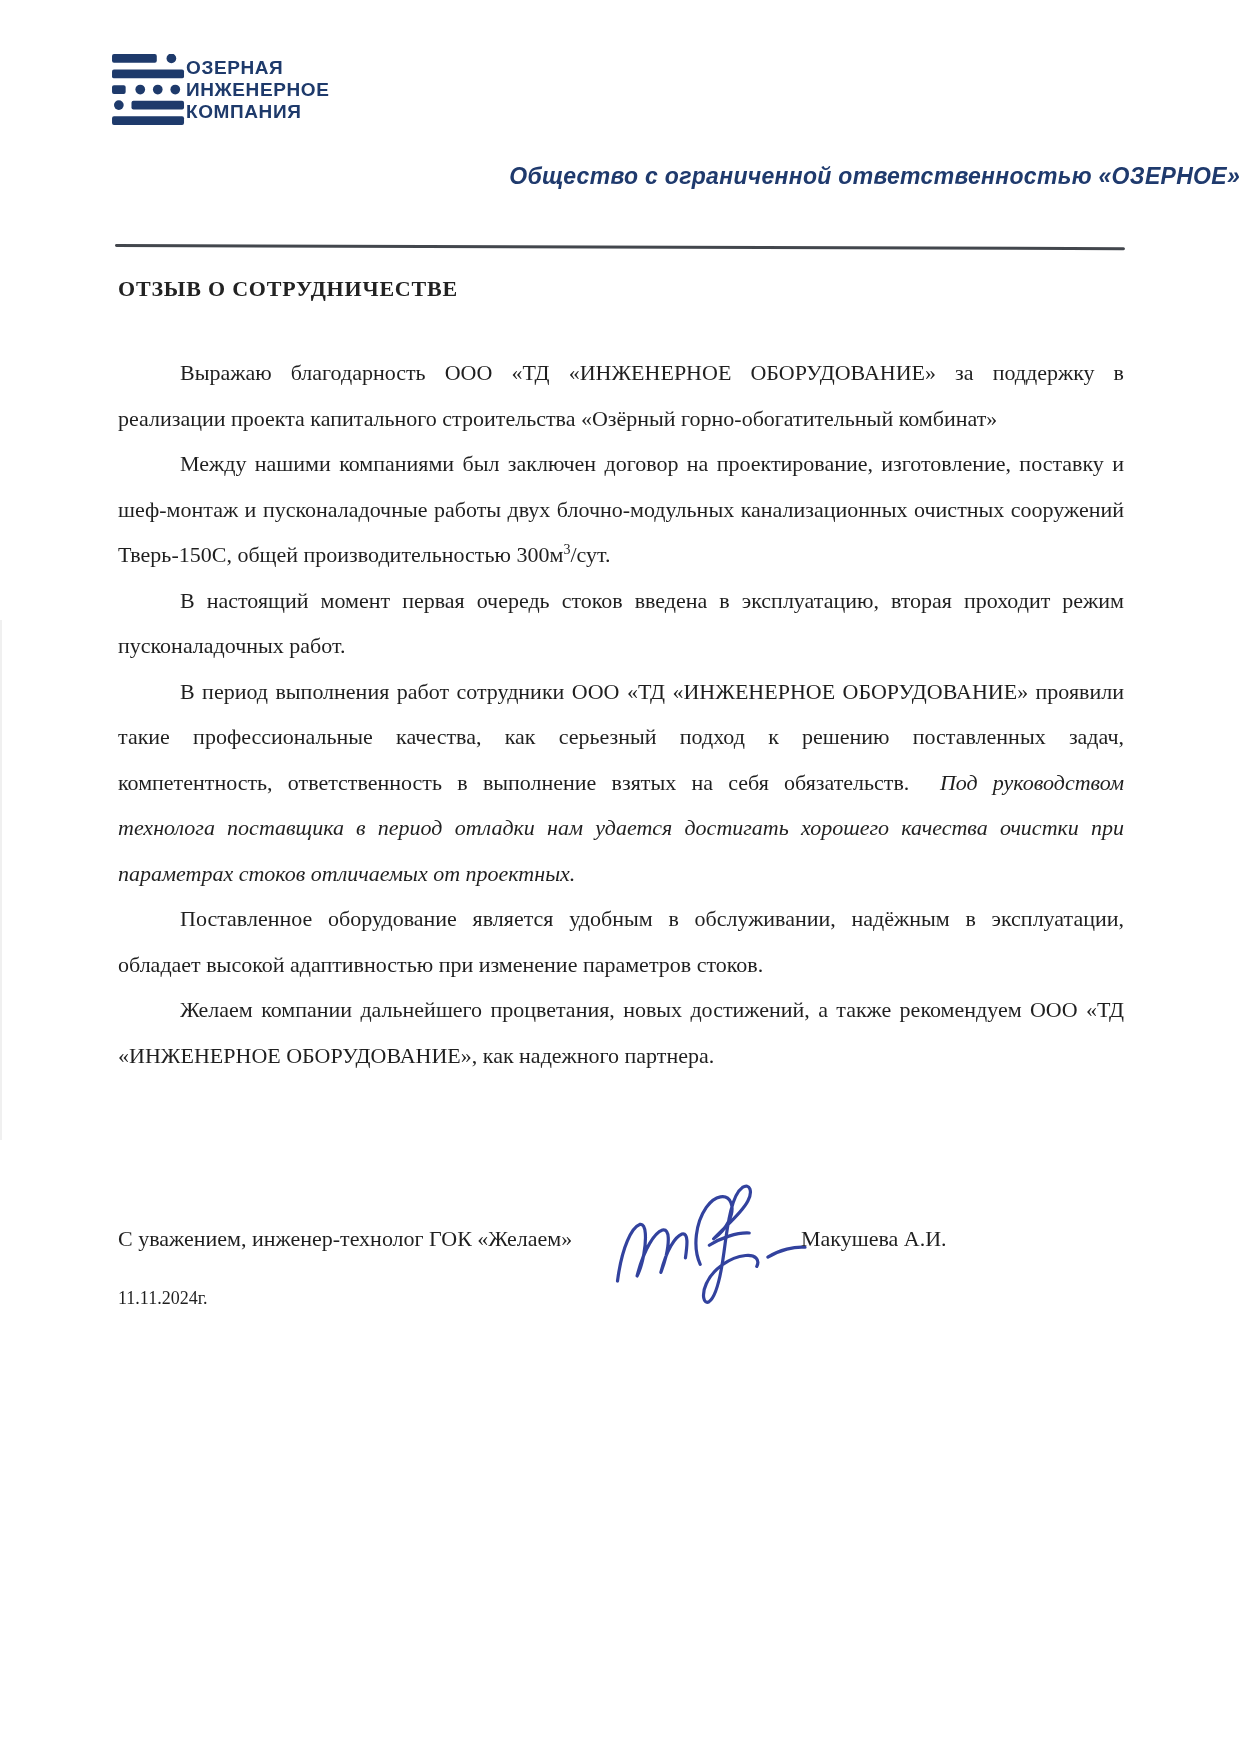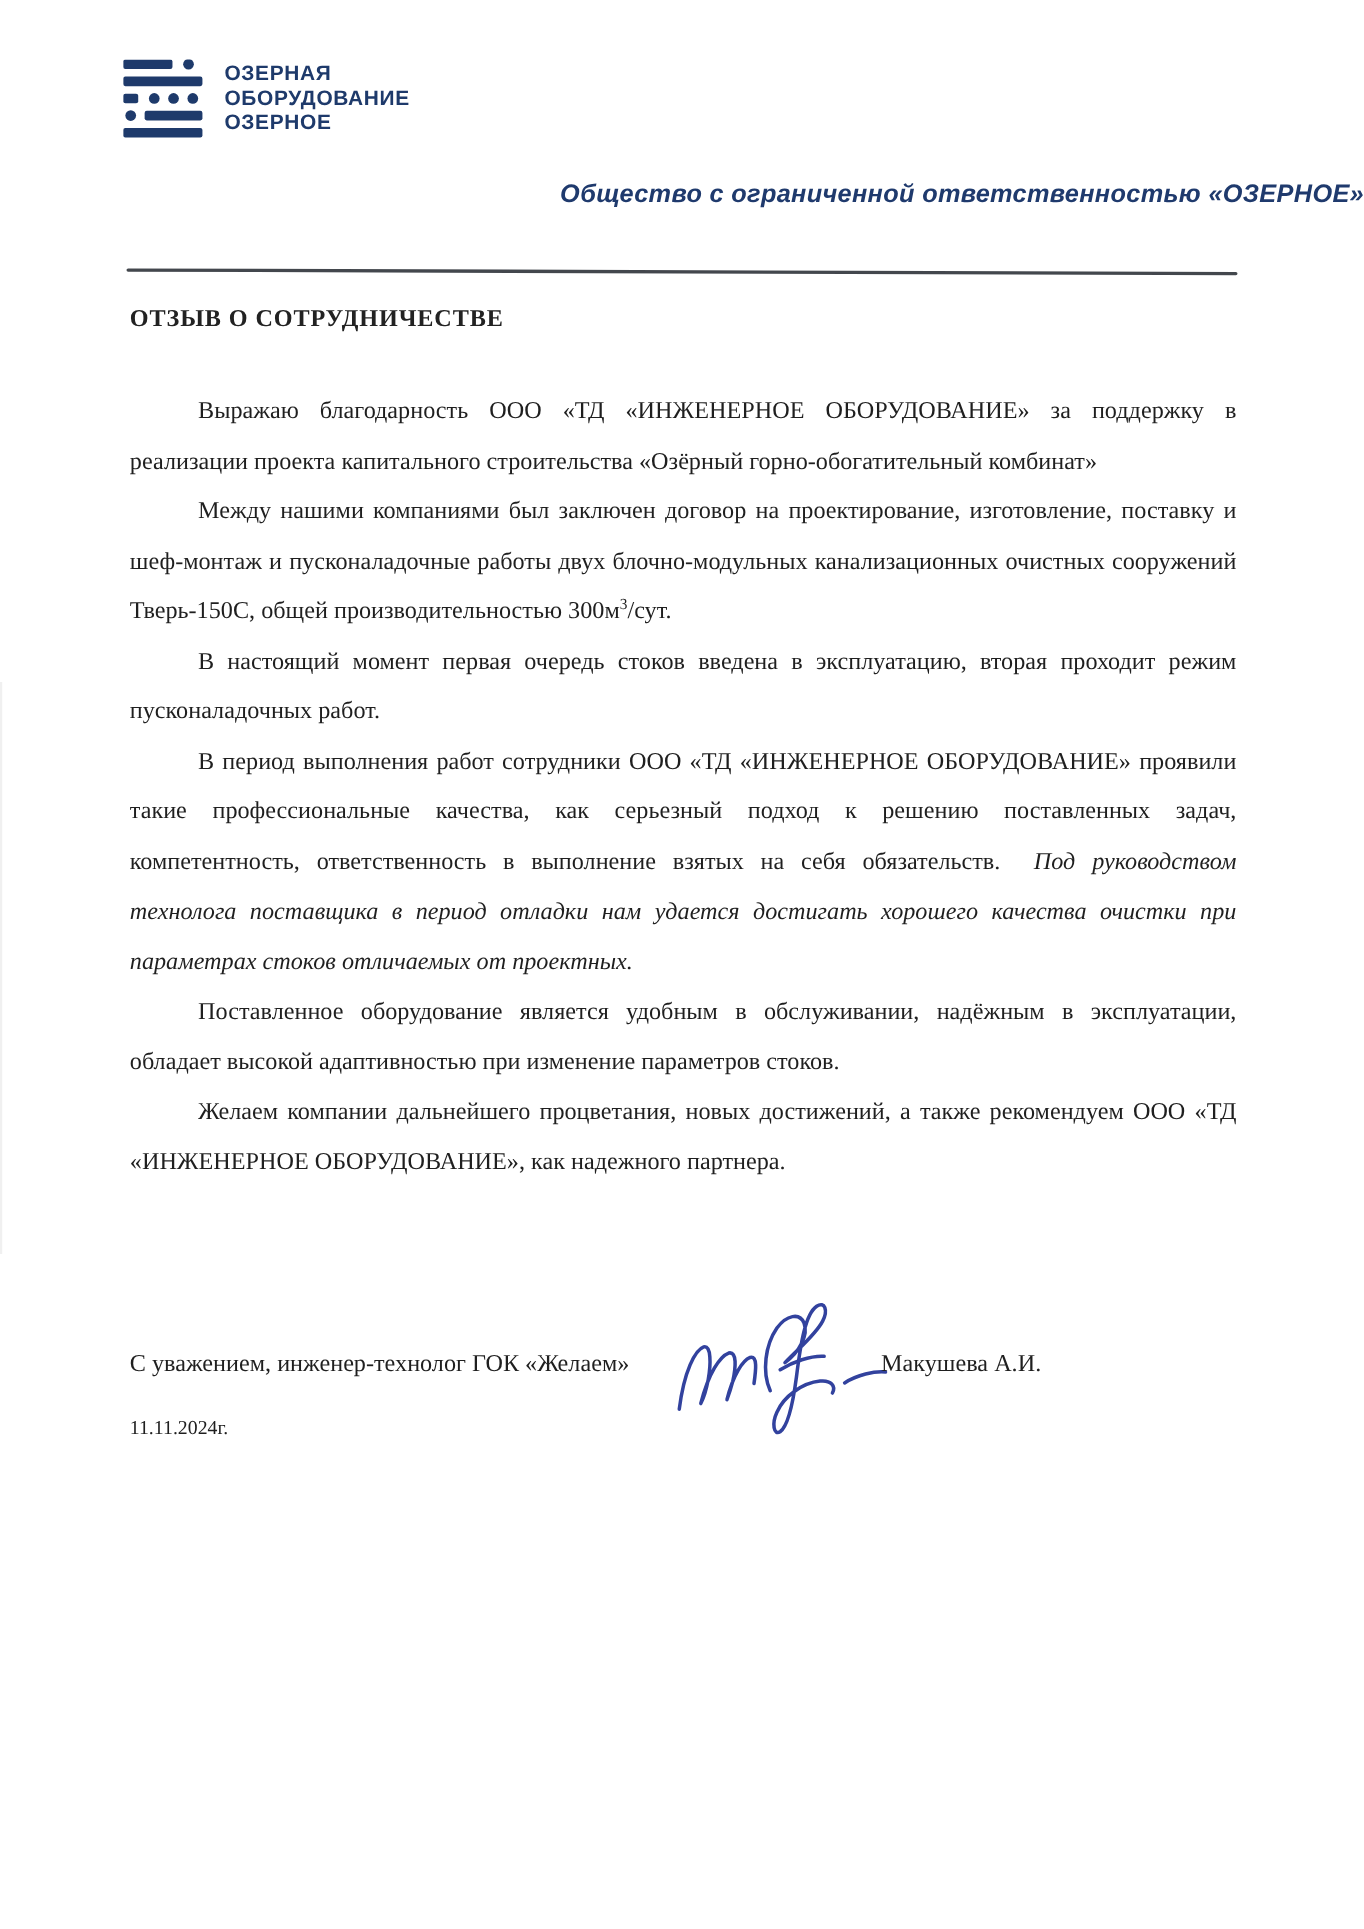--- a/index.html
+++ b/index.html
@@ -22,21 +22,20 @@
     width: 2px; height: 520px;
     background: rgba(60,60,70,0.08);
   }
 
   
   .logo {
     position: absolute;
     top: 54px; left: 112px;
     display: flex;
     align-items: center;
-    gap: 18px;
   }
   .logo-mark { width: 74px; height: 72px; display: block; }
   .logo-text {
     font-family: "Liberation Sans", sans-serif;
     font-weight: 700;
     color: #1e3a6b;
     font-size: 19px;
     line-height: 22px;
     letter-spacing: 0.6px;
   }
@@ -133,22 +132,22 @@
       <rect x="0" y="32" width="14" height="9" rx="2"></rect>
       <circle cx="29" cy="36.5" r="5"></circle>
       <circle cx="47" cy="36.5" r="5"></circle>
       <circle cx="65" cy="36.5" r="5"></circle>
       <circle cx="7" cy="52.5" r="5"></circle>
       <rect x="20" y="48" width="54" height="9" rx="2"></rect>
       <rect x="0" y="64" width="74" height="9" rx="2"></rect>
     </svg>
     <div class="logo-text">
       <div class="l1">ОЗЕРНАЯ</div>
-      <div class="l2">ОБОРУДОВАНИЕ</div>
-      <div class="l3">ОЗЕРНОЕ</div>
+      <div class="l2">ИНЖЕНЕРНОЕ</div>
+      <div class="l3">КОМПАНИЯ</div>
     </div>
   </div>
 
   <div class="org-title">Общество с ограниченной ответственностью «ОЗЕРНОЕ»</div>
 
   <div class="rule"></div>
 
   <h1 class="doc-heading">ОТЗЫВ О СОТРУДНИЧЕСТВЕ</h1>
 
   <main class="letter-body">

